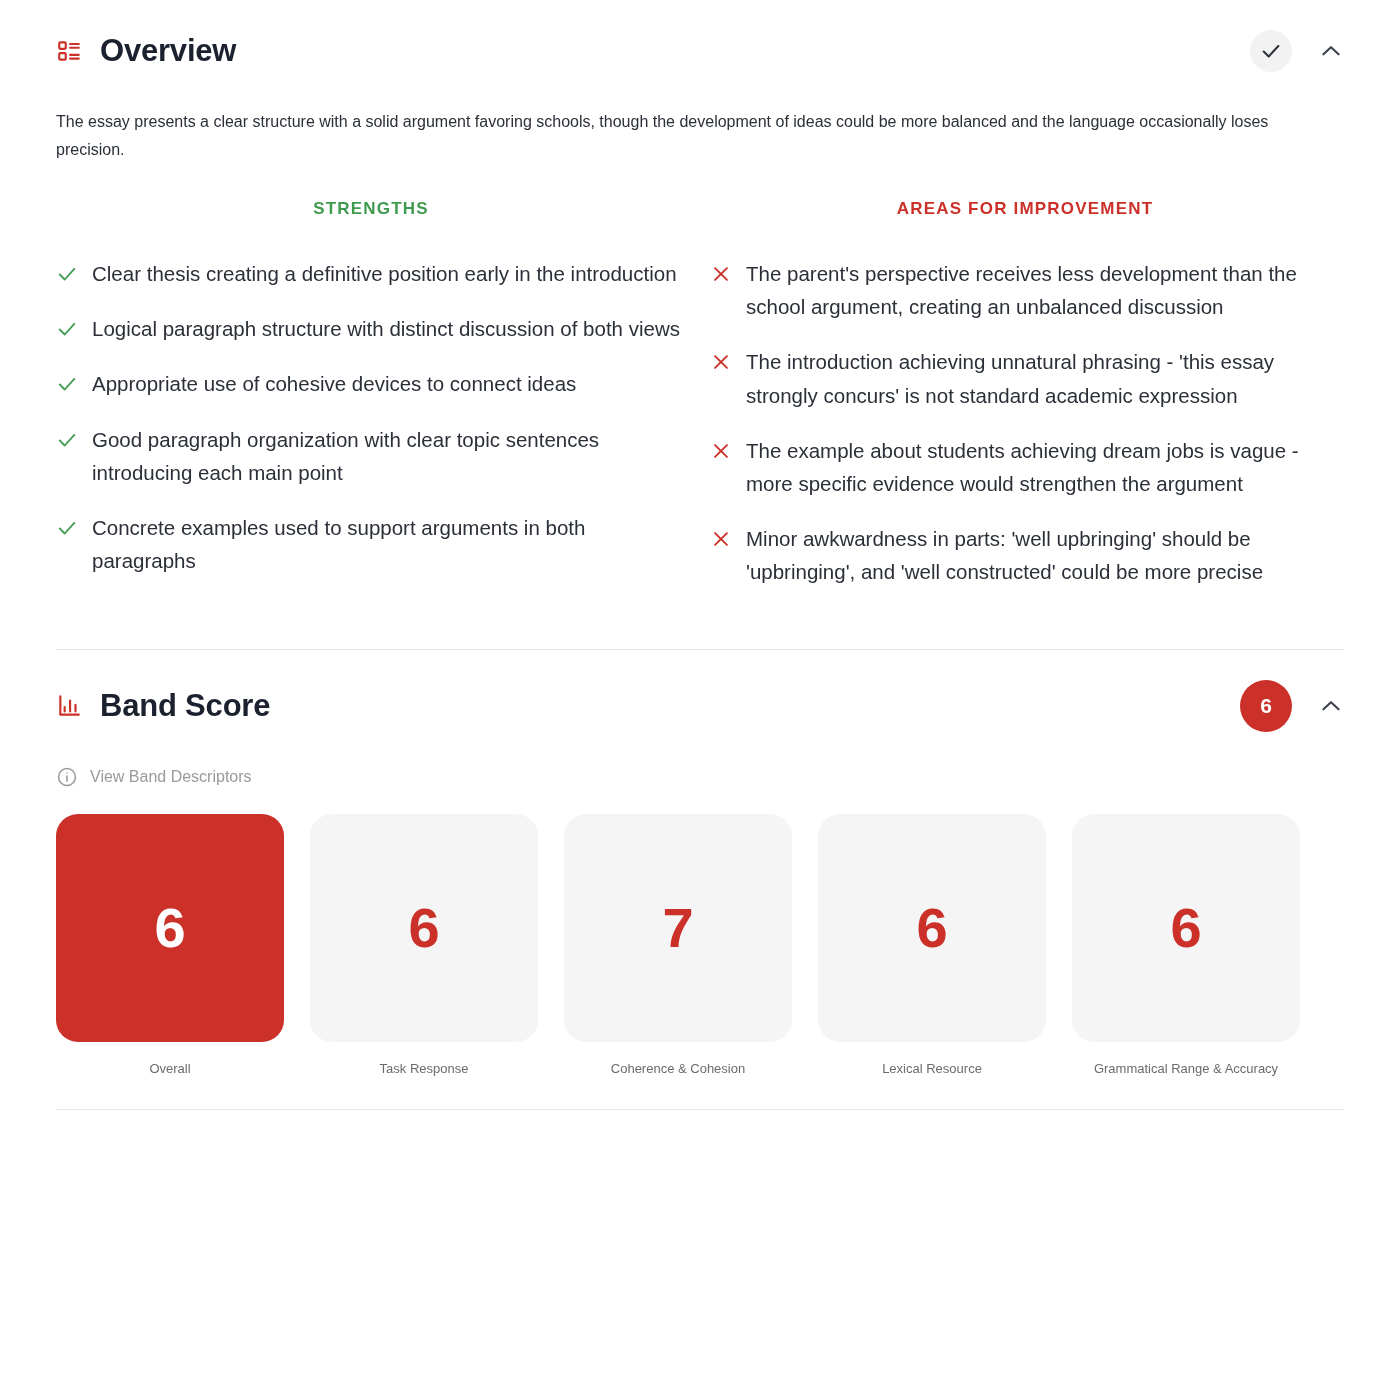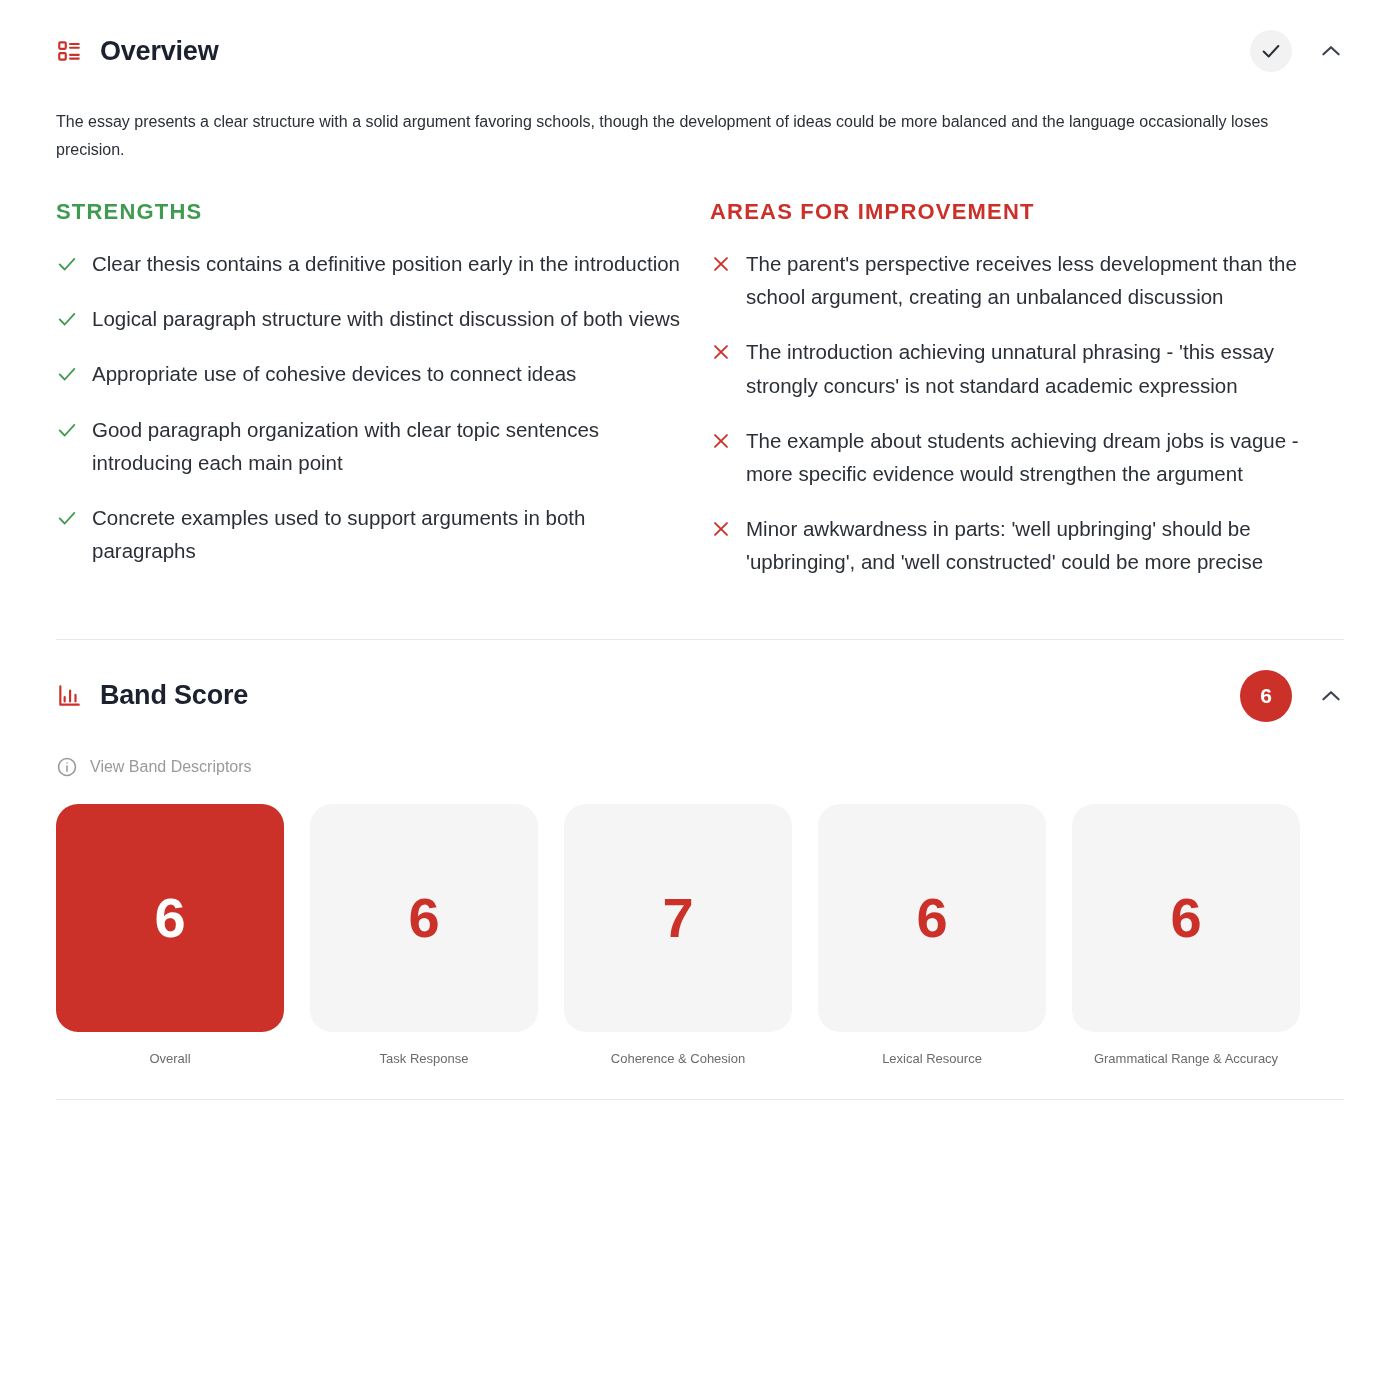--- a/index.html
+++ b/index.html
@@ -39,21 +39,21 @@
   }
 
   .section-icon {
     width: 26px;
     height: 26px;
     display: block;
     flex: none;
   }
 
   .section-title {
-    font-size: 27px;
+    font-size: 31px;
     font-weight: 700;
     letter-spacing: -0.2px;
     color: #1b212e;
   }
 
   .section-header-right {
     display: flex;
     align-items: center;
     gap: 26px;
   }
@@ -99,24 +99,25 @@
   
   .columns {
     display: flex;
     margin-top: 36px;
     gap: 24px;
   }
 
   .column { width: 630px; flex: none; }
 
   .col-heading {
-    font-size: 22px;
+    font-size: 17px;
     font-weight: 700;
     letter-spacing: 1.2px;
-    margin-bottom: 22px;
+    margin-bottom: 38px;
+    text-align: center;
   }
   .col-heading.pos { color: #3f9b4f; }
   .col-heading.neg { color: #cb3129; }
 
   .bullet-list { list-style: none; }
 
   .bullet {
     display: flex;
     align-items: flex-start;
     gap: 14px;
@@ -236,21 +237,21 @@
 
     <div class="columns">
 
       <div class="column">
         <div class="col-heading pos">STRENGTHS</div>
         <ul class="bullet-list">
           <li class="bullet">
             <svg class="bullet-icon" viewBox="0 0 24 24" fill="none" stroke="#3f9b4f" stroke-width="2" stroke-linecap="round" stroke-linejoin="round">
               <polyline points="4 12.5 9.5 18 20 6.5"></polyline>
             </svg>
-            <span class="bullet-text">Clear thesis contains a definitive position early in the introduction</span>
+            <span class="bullet-text">Clear thesis creating a definitive position early in the introduction</span>
           </li>
           <li class="bullet">
             <svg class="bullet-icon" viewBox="0 0 24 24" fill="none" stroke="#3f9b4f" stroke-width="2" stroke-linecap="round" stroke-linejoin="round">
               <polyline points="4 12.5 9.5 18 20 6.5"></polyline>
             </svg>
             <span class="bullet-text">Logical paragraph structure with distinct discussion of both views</span>
           </li>
           <li class="bullet">
             <svg class="bullet-icon" viewBox="0 0 24 24" fill="none" stroke="#3f9b4f" stroke-width="2" stroke-linecap="round" stroke-linejoin="round">
               <polyline points="4 12.5 9.5 18 20 6.5"></polyline>

